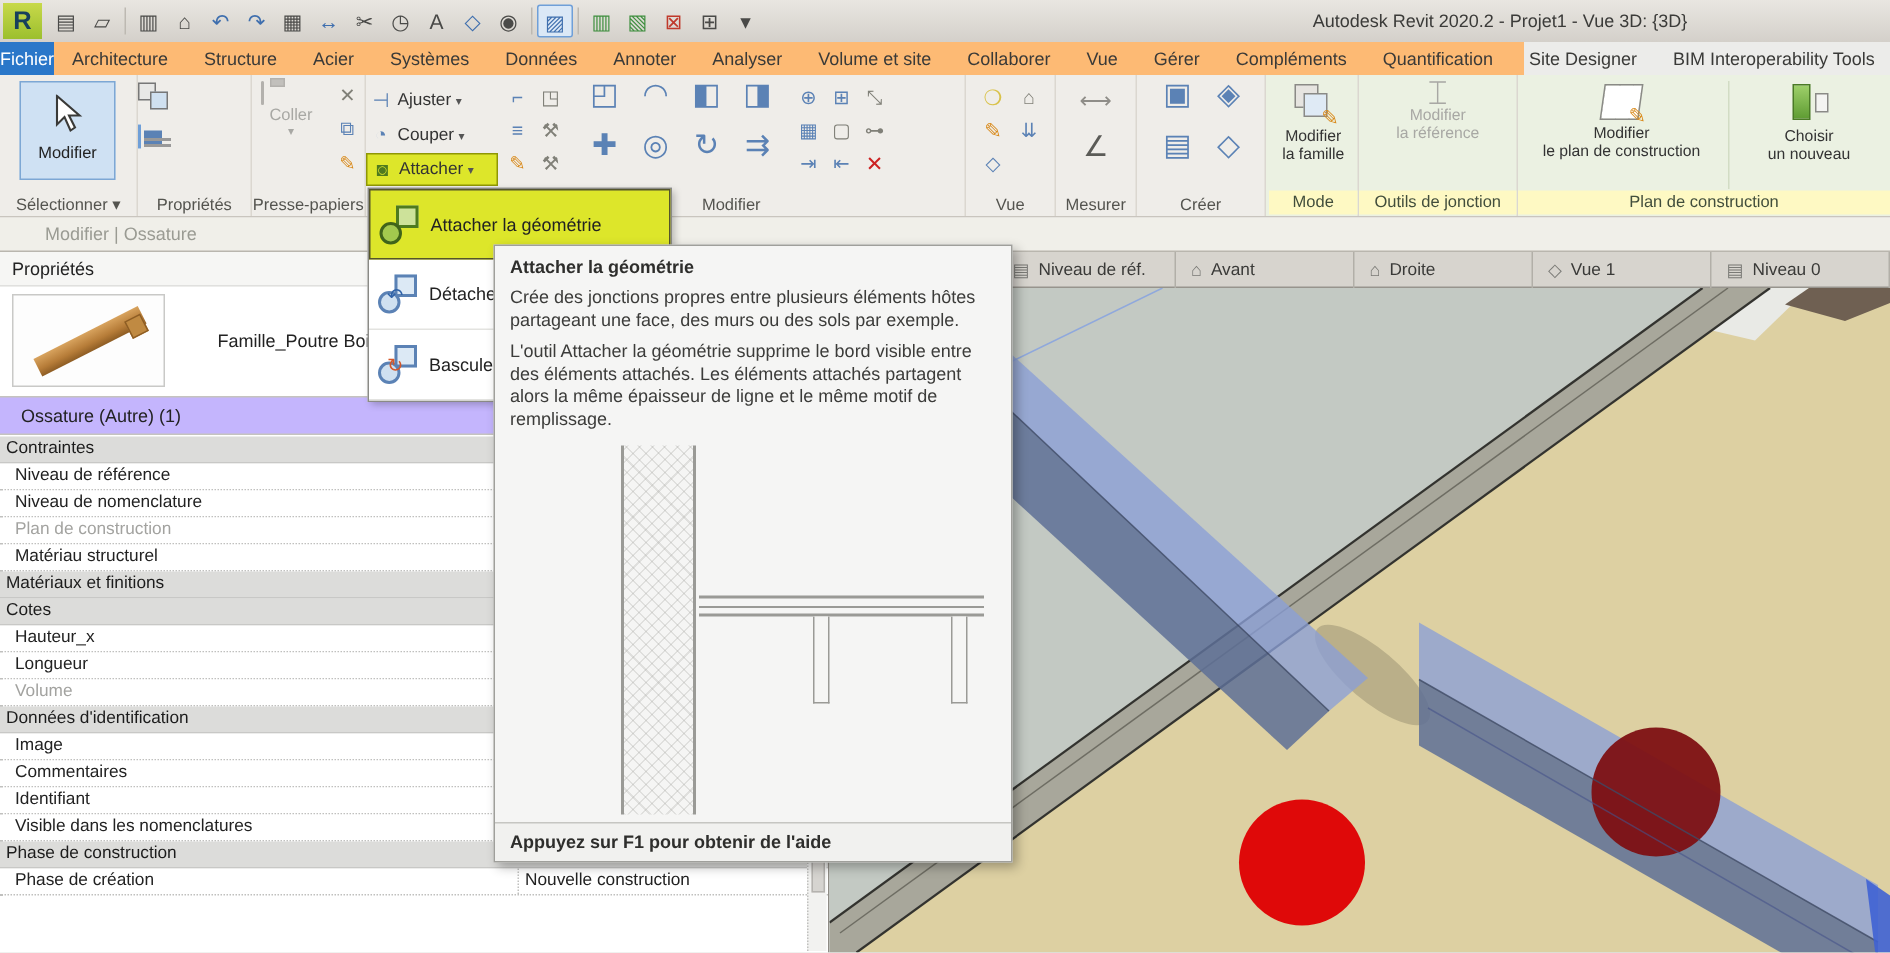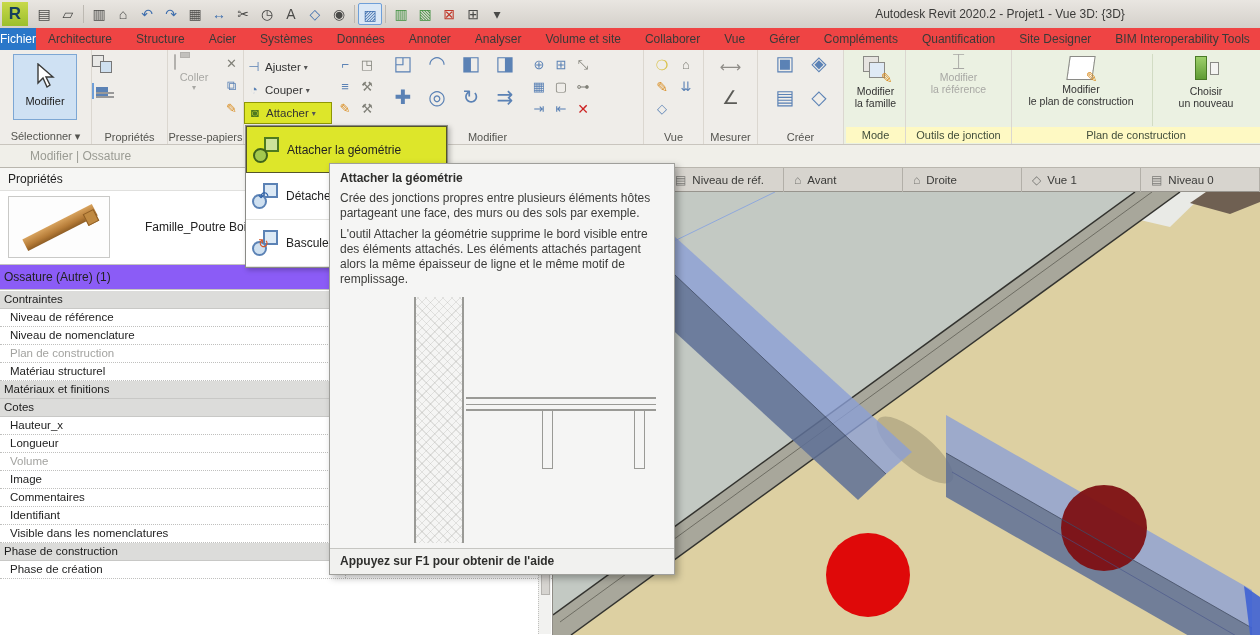--- a/index.html
+++ b/index.html
@@ -14,21 +14,21 @@
   .qat-icon { width:24px; height:22px; text-align:center; line-height:22px; font-size:14px; color:#4a4a48; cursor:default; }
   .qat-icon.blue { color:#3f6fae; }
   .qat-icon.green { color:#3f8f3f; }
   .qat-icon.red { color:#c0392b; }
   .qat-icon.hl { border:1px solid #6f9fd8; background:#dbe8f6; border-radius:2px; }
   .qat-sep { width:1px; height:18px; background:#bdb9b2; margin:0 3px; }
   #window-title { position:absolute; left:820px; top:0; width:360px; height:28px; line-height:28px;
     text-align:center; color:#3b3b39; font-size:12px; white-space:nowrap; }
 
   
-  #tabrow { position:absolute; left:0; top:28px; width:1260px; height:22px; background:#ef4444; display:flex; }
+  #tabrow { position:absolute; left:0; top:28px; width:1016px; height:22px; background:#fdba74; display:flex; }
   #file-tab { width:54px; height:22px; background:#2a77c9; color:#fff; text-align:center; line-height:22px; font-size:12px; }
   .rtab { padding:0 12px; line-height:22px; color:#3a3a38; font-size:12px; white-space:nowrap; }
 
   
   #ribbon { position:absolute; left:0; top:50px; width:1260px; height:95px; background:#efede9; border-bottom:1px solid #c9c5be; }
   #ribbon-green { position:absolute; left:844px; top:0; width:416px; height:94px; background:#ebf1e2; }
   .panel { position:absolute; top:0; height:94px; border-right:1px solid #dbd7d0; }
   .plabel { position:absolute; bottom:1px; left:0; width:100%; text-align:center; font-size:11px; color:#54544f;
     white-space:nowrap; overflow:hidden; }
   .green .plabel { color:#424e3c; background:#fef9c3; height:16px; line-height:16px; }
@@ -76,21 +76,21 @@
   
   #props { position:absolute; left:0; top:168px; width:553px; height:467px; background:#fff; border-right:1px solid #8f8c85; }
   #props-title { height:23px; line-height:23px; padding-left:8px; color:#222; background:#f6f6f4; border-bottom:1px solid #e0e0de; }
   #preview { position:absolute; left:0; top:24px; width:100%; height:70px; background:#fff; }
   #thumb { position:absolute; left:8px; top:4px; width:102px; height:62px; border:1px solid #c9c9c7; background:#fdfdfd; overflow:hidden; }
   #thumb .wood { position:absolute; left:12px; top:24px; width:78px; height:13px;
     background:linear-gradient(#d8a35e,#b67c38 60%,#8e5d24); transform:rotate(-27deg); }
   #thumb .woodcap { position:absolute; left:76px; top:14px; width:12px; height:13px; background:#c08a42; border:1px solid #8e5d24; transform:rotate(-27deg); }
   #family-name { position:absolute; left:145px; top:28px; font-size:12px; color:#222; }
   #type-selector { position:absolute; left:0; top:96px; width:100%; height:26px; border-top:1px solid #c5c3bf; border-bottom:1px solid #c5c3bf;
-    line-height:24px; padding-left:4px; color:#222; background:#8b5cf6; }
+    line-height:24px; padding-left:14px; color:#222; background:#c4b5fd; }
   #prop-rows { position:absolute; left:0; top:123px; width:100%; }
   .prow { height:18px; line-height:17px; border-bottom:1px dotted #c0c0be; padding-left:10px; position:relative; font-size:11.5px; color:#222;
     background:#fff; white-space:nowrap; }
   .prow.section { background:#dcdcda; padding-left:4px; color:#1c1c1c; border-bottom:1px solid #c8c8c6; }
   .prow.dim { color:#a3a3a0; }
   .prow .vcol { position:absolute; left:345px; top:0; height:100%; border-left:1px dotted #c0c0be; padding-left:4px; color:#222; }
   .prow .chk { position:absolute; left:350px; top:2px; width:13px; height:13px; border:1px solid #9a9a97; background:#fff;
     font-size:11px; line-height:12px; text-align:center; color:#333; }
   .prow .collapse { position:absolute; right:18px; top:0; font-size:9px; letter-spacing:-1px; color:#444; line-height:8px; }
   .prow .collapse span { display:block; height:7px; }
@@ -359,20 +359,21 @@
       <div class="prow section"><span>Contraintes</span></div>
       <div class="prow"><span>Niveau de référence</span><span class="vcol"></span></div>
       <div class="prow"><span>Niveau de nomenclature</span><span class="vcol"></span></div>
       <div class="prow dim"><span>Plan de construction</span><span class="vcol"></span></div>
       <div class="prow"><span>Matériau structurel</span><span class="vcol"></span></div>
       <div class="prow section"><span>Matériaux et finitions</span></div>
       <div class="prow section"><span>Cotes</span></div>
       <div class="prow"><span>Hauteur_x</span><span class="vcol"></span></div>
       <div class="prow"><span>Longueur</span><span class="vcol"></span></div>
       <div class="prow dim"><span>Volume</span><span class="vcol"></span></div>
+      <div class="prow section"><span>Données d'identification</span></div>
       <div class="prow"><span>Image</span><span class="vcol"></span></div>
       <div class="prow"><span>Commentaires</span><span class="vcol"></span></div>
       <div class="prow"><span>Identifiant</span><span class="vcol"></span></div>
       <div class="prow"><span>Visible dans les nomenclatures</span><span class="vcol"></span><span class="chk">✓</span></div>
       <div class="prow section"><span>Phase de construction</span><span class="collapse">
           <span>^</span>
           <span>^</span>
         </span></div>
       <div class="prow"><span>Phase de création</span><span class="vcol">Nouvelle construction</span></div>
     </div>

